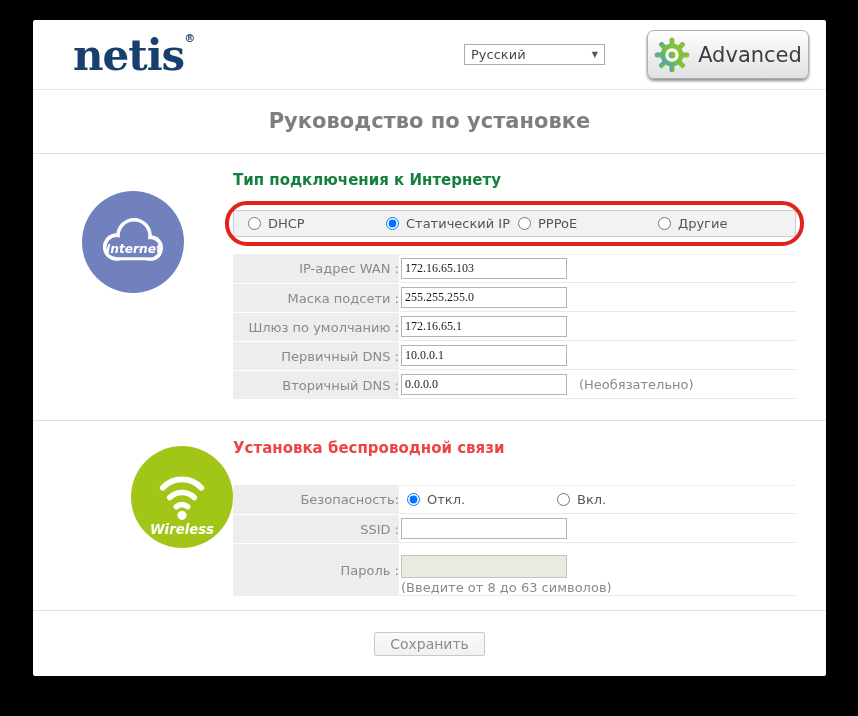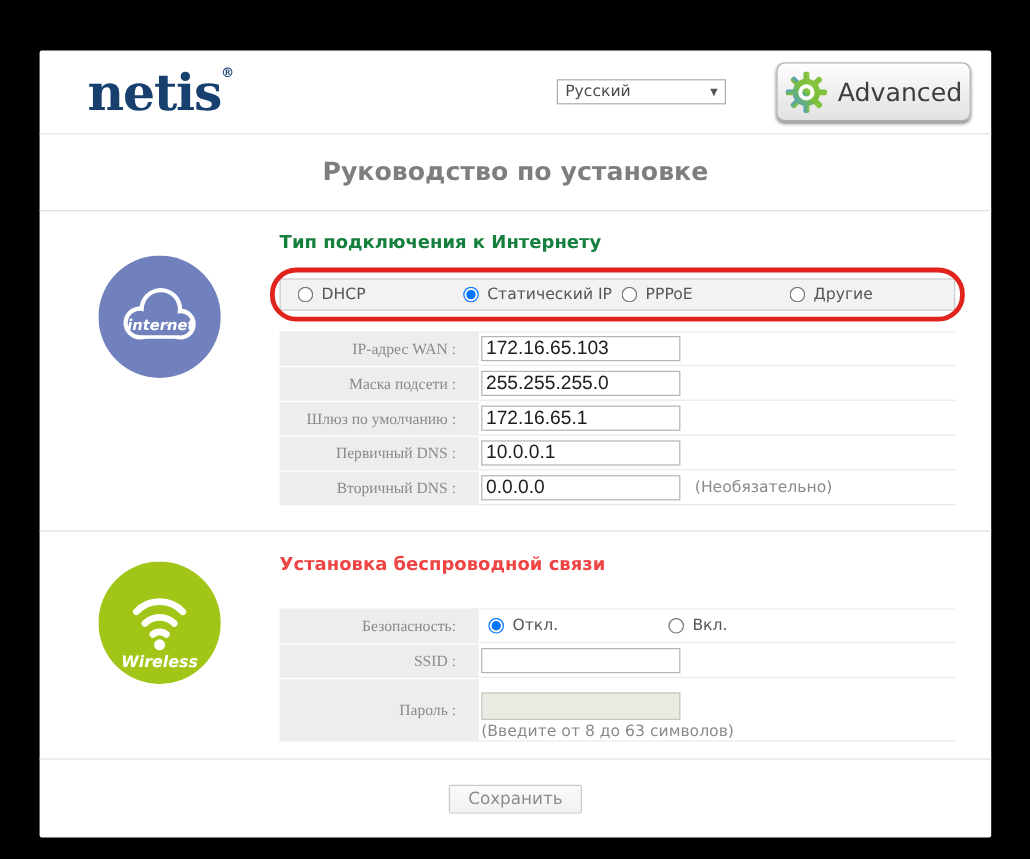--- a/index.html
+++ b/index.html
@@ -1,17 +1,17 @@
 <!DOCTYPE html>
 <html><head>
 <meta charset="utf-8">
 <style>
   html,body{margin:0;padding:0;background:#000;width:858px;height:716px;overflow:hidden;
     font-family:"DejaVu Sans","Liberation Sans",sans-serif;}
-  .card{position:absolute;left:33px;top:42px;width:793px;height:656px;background:#fff;border-radius:2px;}
+  .card{position:absolute;left:33px;top:20px;width:793px;height:656px;background:#fff;border-radius:2px;}
 
   
   .hdr{height:70px;display:flex;align-items:center;padding:0 17px 0 40px;border-bottom:1px solid #e4e4e4;box-sizing:border-box;}
   .logo{font-family:"DejaVu Serif","Liberation Serif",serif;font-weight:bold;font-size:42px;color:#17406f;line-height:1;letter-spacing:-1px;}
   .logo sup{font-size:11px;vertical-align:28px;letter-spacing:0;}
   .lang{margin-left:auto;margin-right:42px;width:141px;height:21px;border:1px solid #a9acb2;background:#fff;
     display:flex;align-items:center;padding:0 6px;box-sizing:border-box;font-size:13px;color:#4a4a4a;cursor:default;}
   .lang .arr{margin-left:auto;font-size:8px;color:#555;}
   .adv-btn{width:160px;height:47px;border:1px solid #ababab;border-radius:7px;
     background:linear-gradient(#fefefe,#ececec 60%,#e2e2e2);box-shadow:0 2px 3px rgba(0,0,0,.45);
@@ -39,25 +39,25 @@
   .radio-item{display:flex;align-items:center;gap:7px;font-size:13px;color:#555;}
   .radio-item input{margin:0;width:13px;height:13px;}
   .ri-0{width:138px;}.ri-1{width:132px;}.ri-2{width:140px;}
   .red-oval{position:absolute;left:-8px;top:-9px;right:-8px;bottom:-9px;border:4px solid #e0231c;
     border-radius:22px;pointer-events:none;}
 
   
   .rows{margin-top:17px;}
   .frow{display:flex;margin-bottom:1px;}
   .flabel{width:166px;background:#ededed;color:#8a8a8a;font-size:13px;text-align:right;
-    padding-right:19px;box-sizing:border-box;display:flex;align-items:center;justify-content:flex-end;min-height:27px;font-family:Liberation Serif, serif;}
+    padding-right:0;box-sizing:border-box;display:flex;align-items:center;justify-content:flex-end;min-height:27px;}
   .fcontent{flex:1;border-bottom:1px solid #e9e9e9;display:flex;align-items:center;gap:12px;padding-left:2px;min-height:27px;}
   .frow:first-child .fcontent{border-top:1px solid #efefef;}
-  .txt-input{width:158px;height:19px;border:1px solid #b3b3b3;font-size:16px;color:#1c1c1c;
-    padding:0 3px;font-family:Liberation Sans, sans-serif;}
+  .txt-input{width:158px;height:19px;border:1px solid #b3b3b3;font-size:12px;color:#1c1c1c;
+    padding:0 3px;font-family:Liberation Serif, serif;}
   .note{font-size:13px;color:#8a8a8a;}
 
   
   .sec-wifi .rows{margin-top:28px;}
   .fcontent .radio-item{gap:7px;}
   .wi-0{width:138px;}
   .frow.pwd .flabel{min-height:52px;}
   .frow.pwd .fcontent{min-height:52px;flex-direction:column;align-items:flex-start;justify-content:flex-end;gap:2px;padding-top:4px;box-sizing:border-box;}
   .pwd-input{width:158px;height:21px;border:1px solid #c6c5bd;background:#eae9e2;}
 
@@ -181,21 +181,21 @@
           <div class="fcontent">
             <input class="txt-input" type="text" value="0.0.0.0" style="">
             <span class="note">(Необязательно)</span>
           </div>
         </div>
       </div>
     </div>
   </div>
 
   <div class="section sec-wifi">
-    <div class="icon-col" style="padding-top:7px;">
+    <div class="icon-col" style="padding-top:7px;justify-content:flex-end;">
       <span style="display:flex;">
         <svg width="102" height="102" viewBox="0 0 100 100">
           <circle cx="50" cy="50" r="50" fill="#a2c617"></circle>
           <g stroke="#ffffff" stroke-width="5.5" fill="none" stroke-linecap="round">
             <path d="M31,41 a26,26 0 0 1 38,0"></path>
             <path d="M38,50.5 a17,17 0 0 1 24,0"></path>
             <path d="M44.5,59.5 a8.5,8.5 0 0 1 11,0"></path>
           </g>
           <circle cx="50" cy="68" r="4.5" fill="#ffffff"></circle>
           <text x="50" y="86" text-anchor="middle" font-size="13" font-style="italic" font-weight="bold" fill="#ffffff" font-family="DejaVu Sans, sans-serif">Wireless</text>

